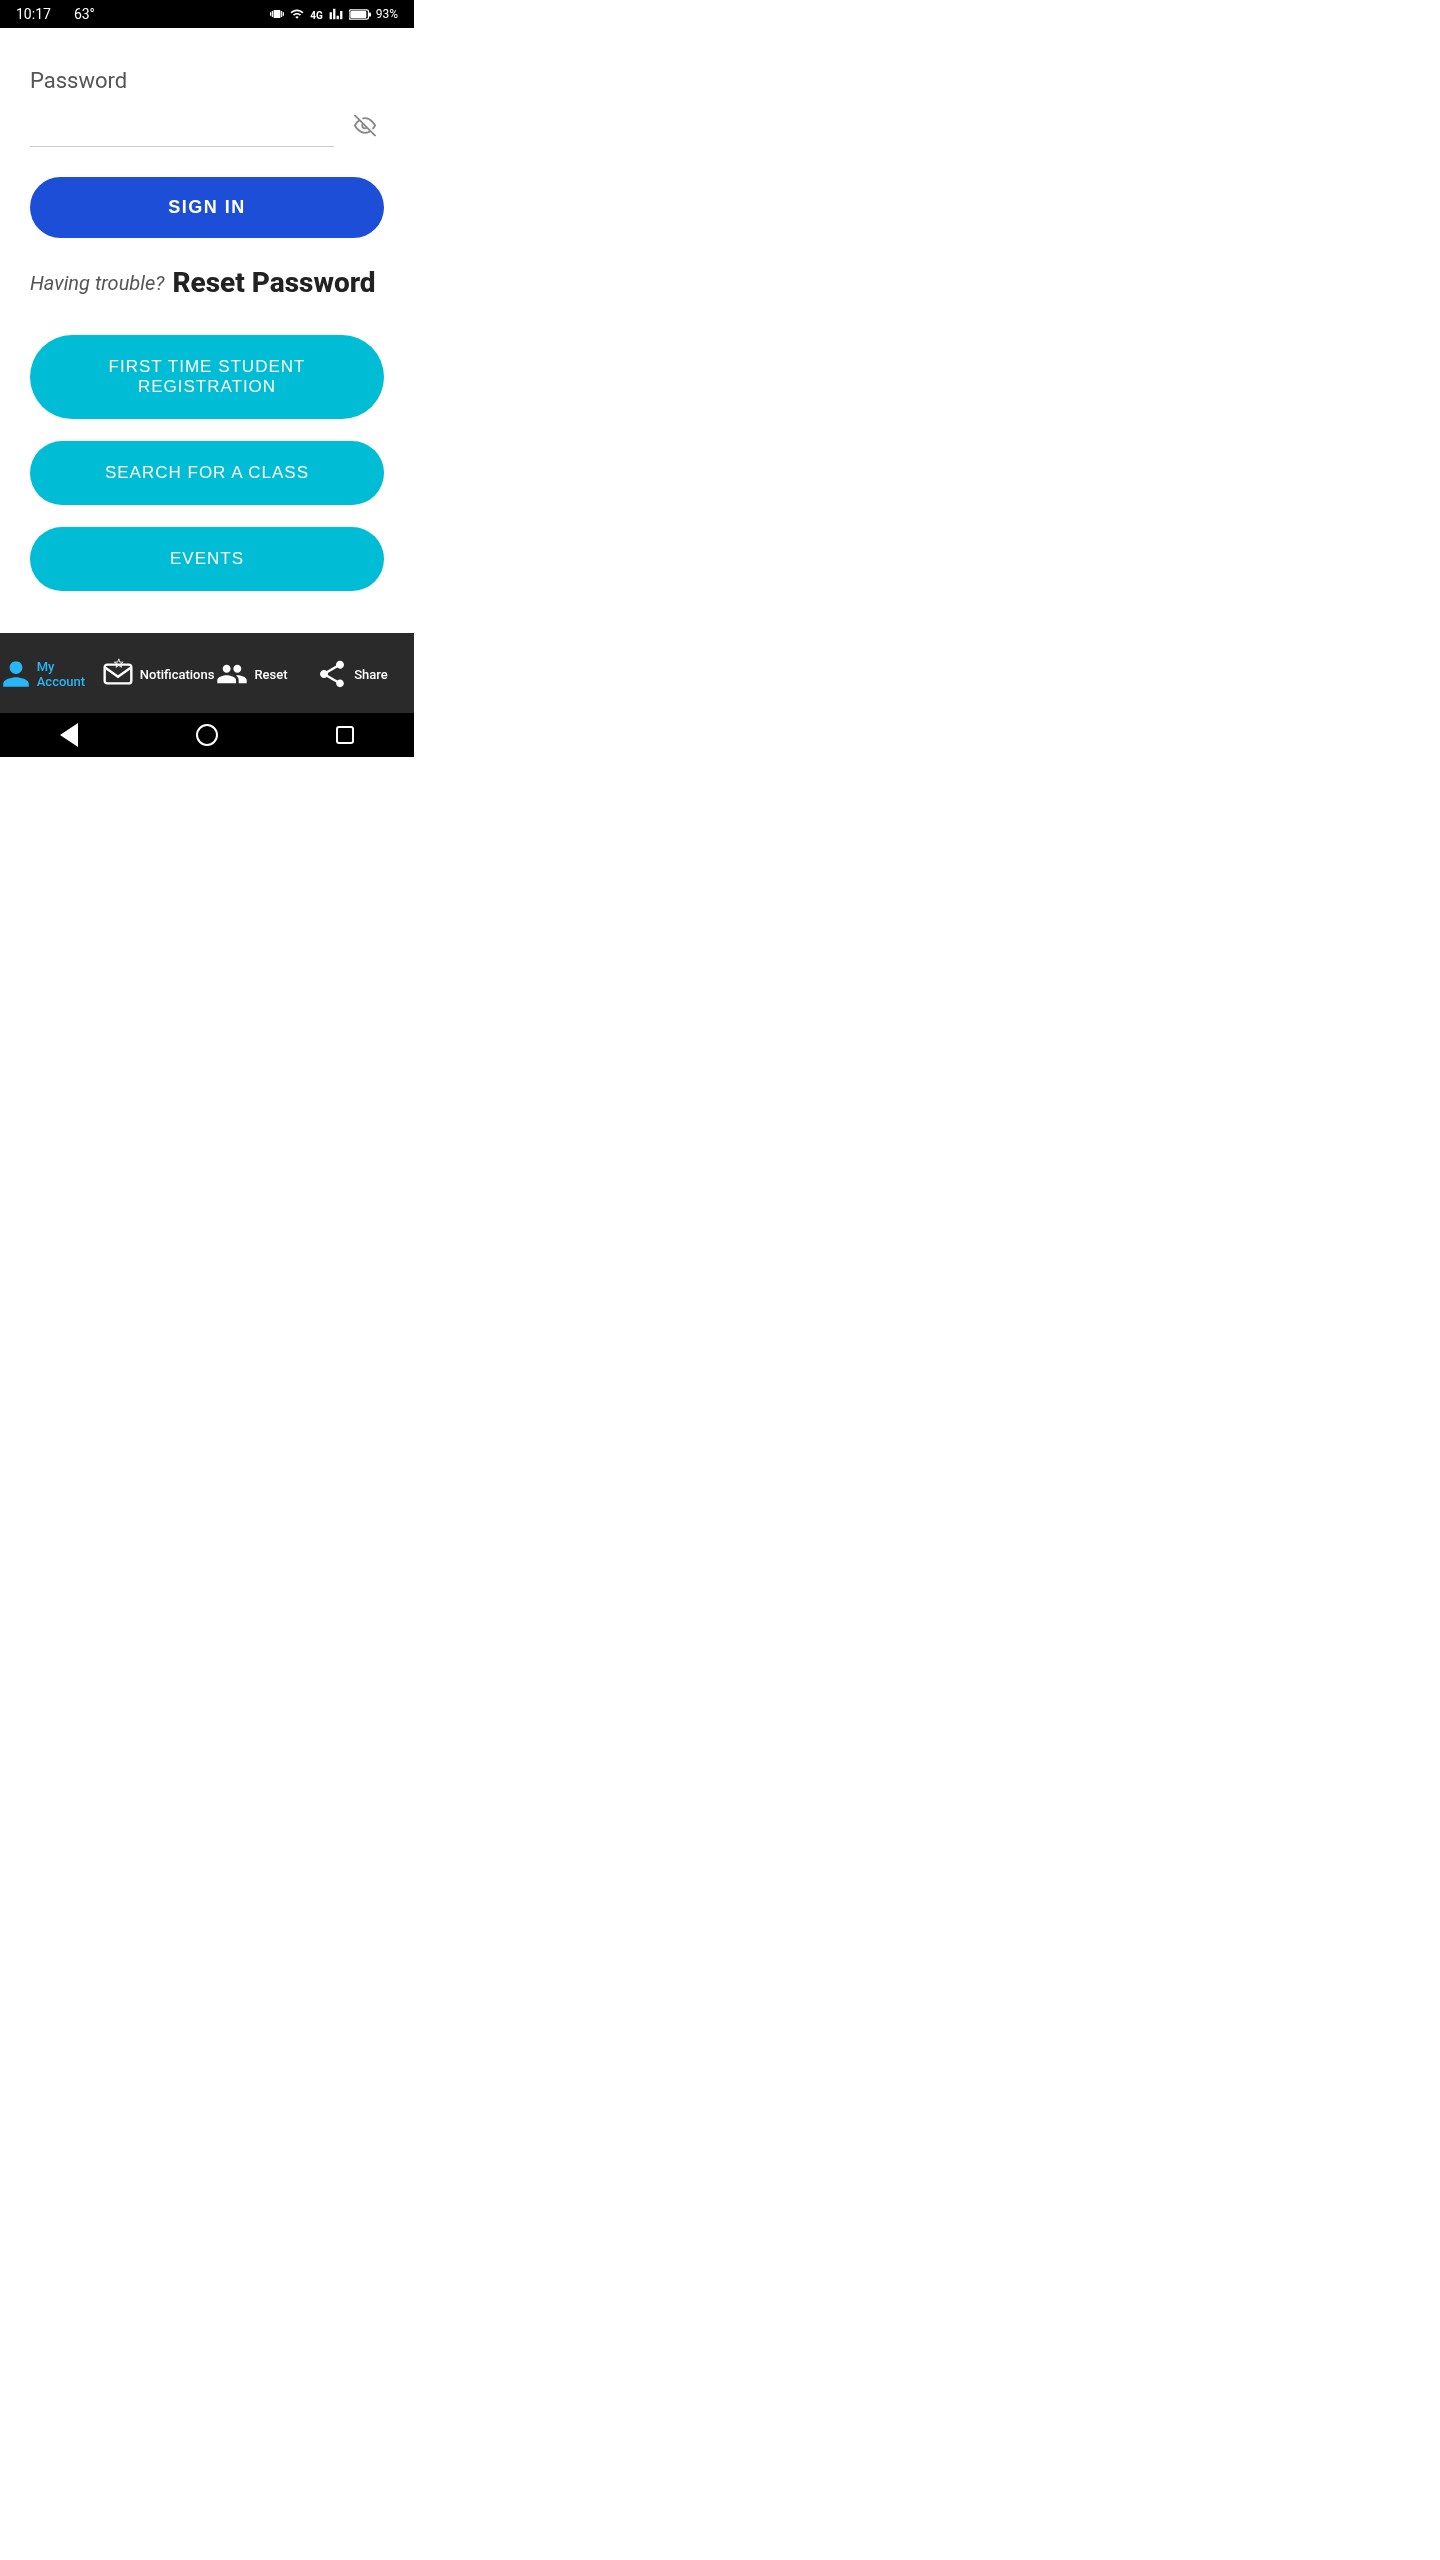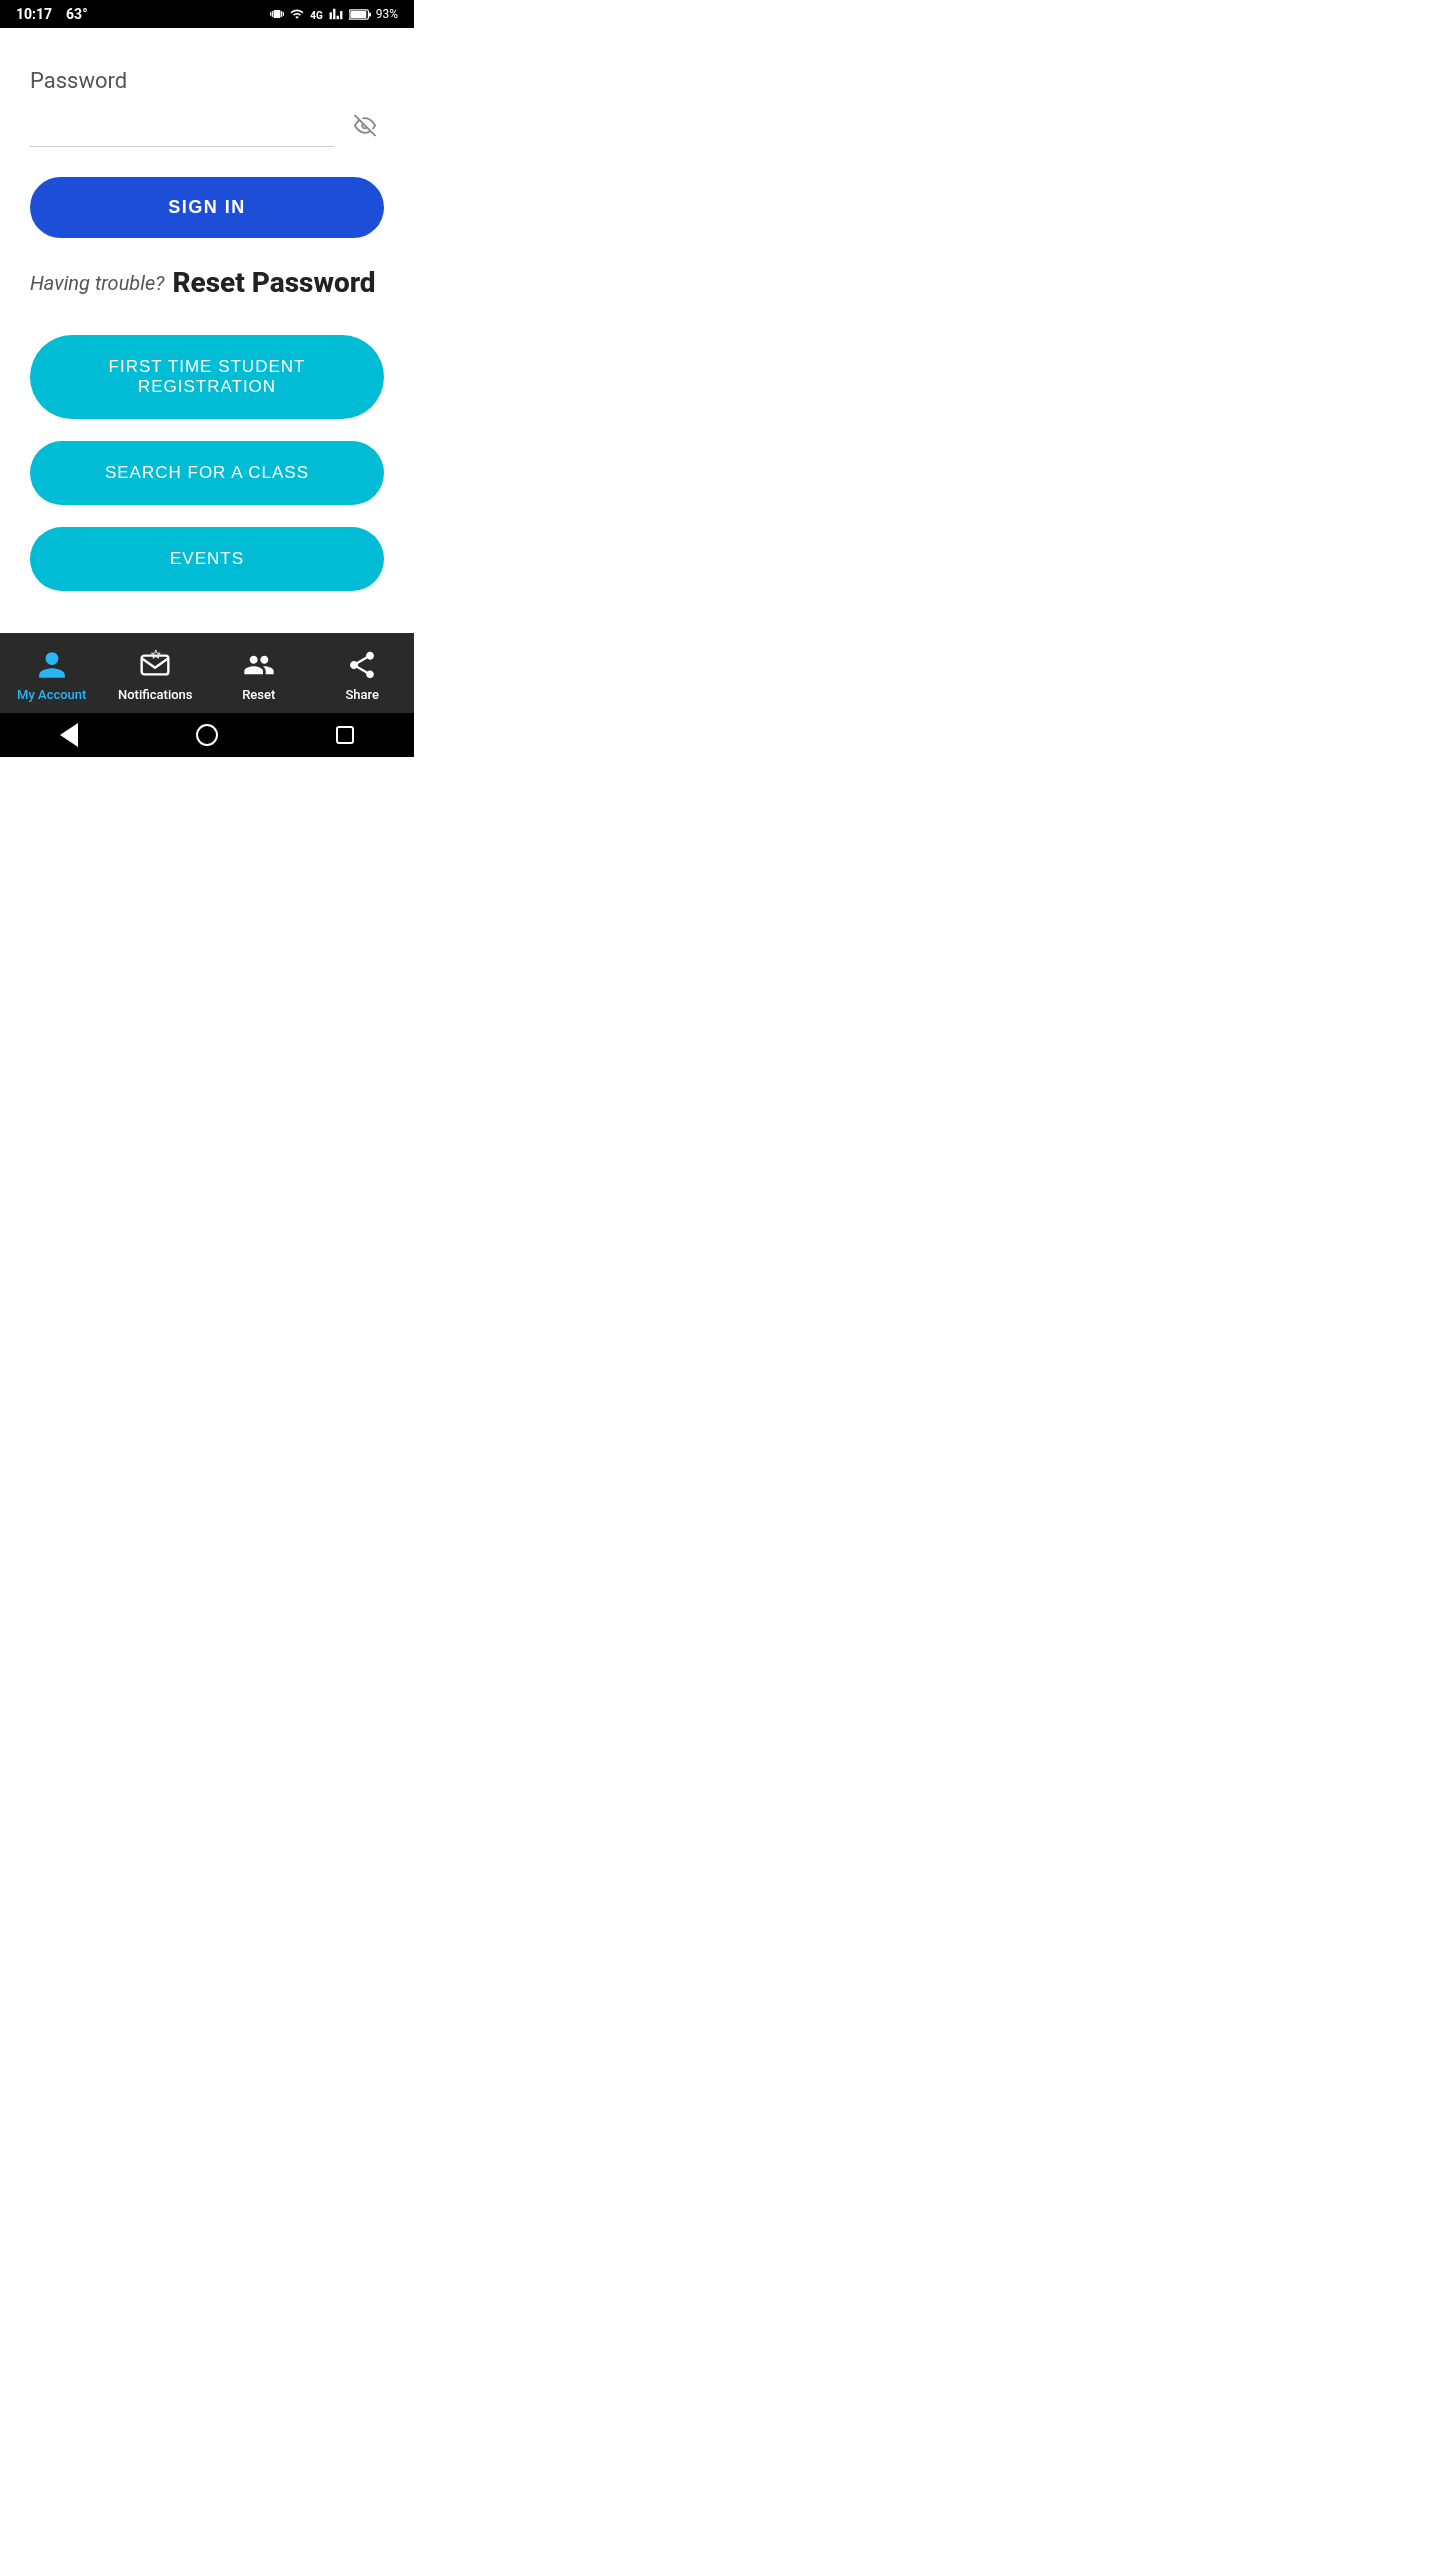--- a/index.html
+++ b/index.html
@@ -28,23 +28,23 @@
       justify-content: space-between;
       align-items: center;
       padding: 6px 16px;
       height: 28px;
       flex-shrink: 0;
     }
 
     .status-left {
       display: flex;
       align-items: center;
-      gap: 14px;
+      gap: 23px;
       font-size: 14px;
-      font-weight: 700;
+      font-weight: 400;
     }
 
     .status-right {
       display: flex;
       align-items: flex-end;
       gap: 5px;
       font-size: 12px;
     }
 
     .status-right span {
@@ -152,21 +152,20 @@
       display: flex;
       justify-content: space-around;
       align-items: center;
       padding: 10px 0 8px 0;
       height: 80px;
       flex-shrink: 0;
     }
 
     .nav-item {
       display: flex;
-      flex-direction: column;
       align-items: center;
       gap: 4px;
       cursor: pointer;
       flex: 1;
     }
 
     .nav-icon {
       width: 36px;
       height: 36px;
       display: flex;

